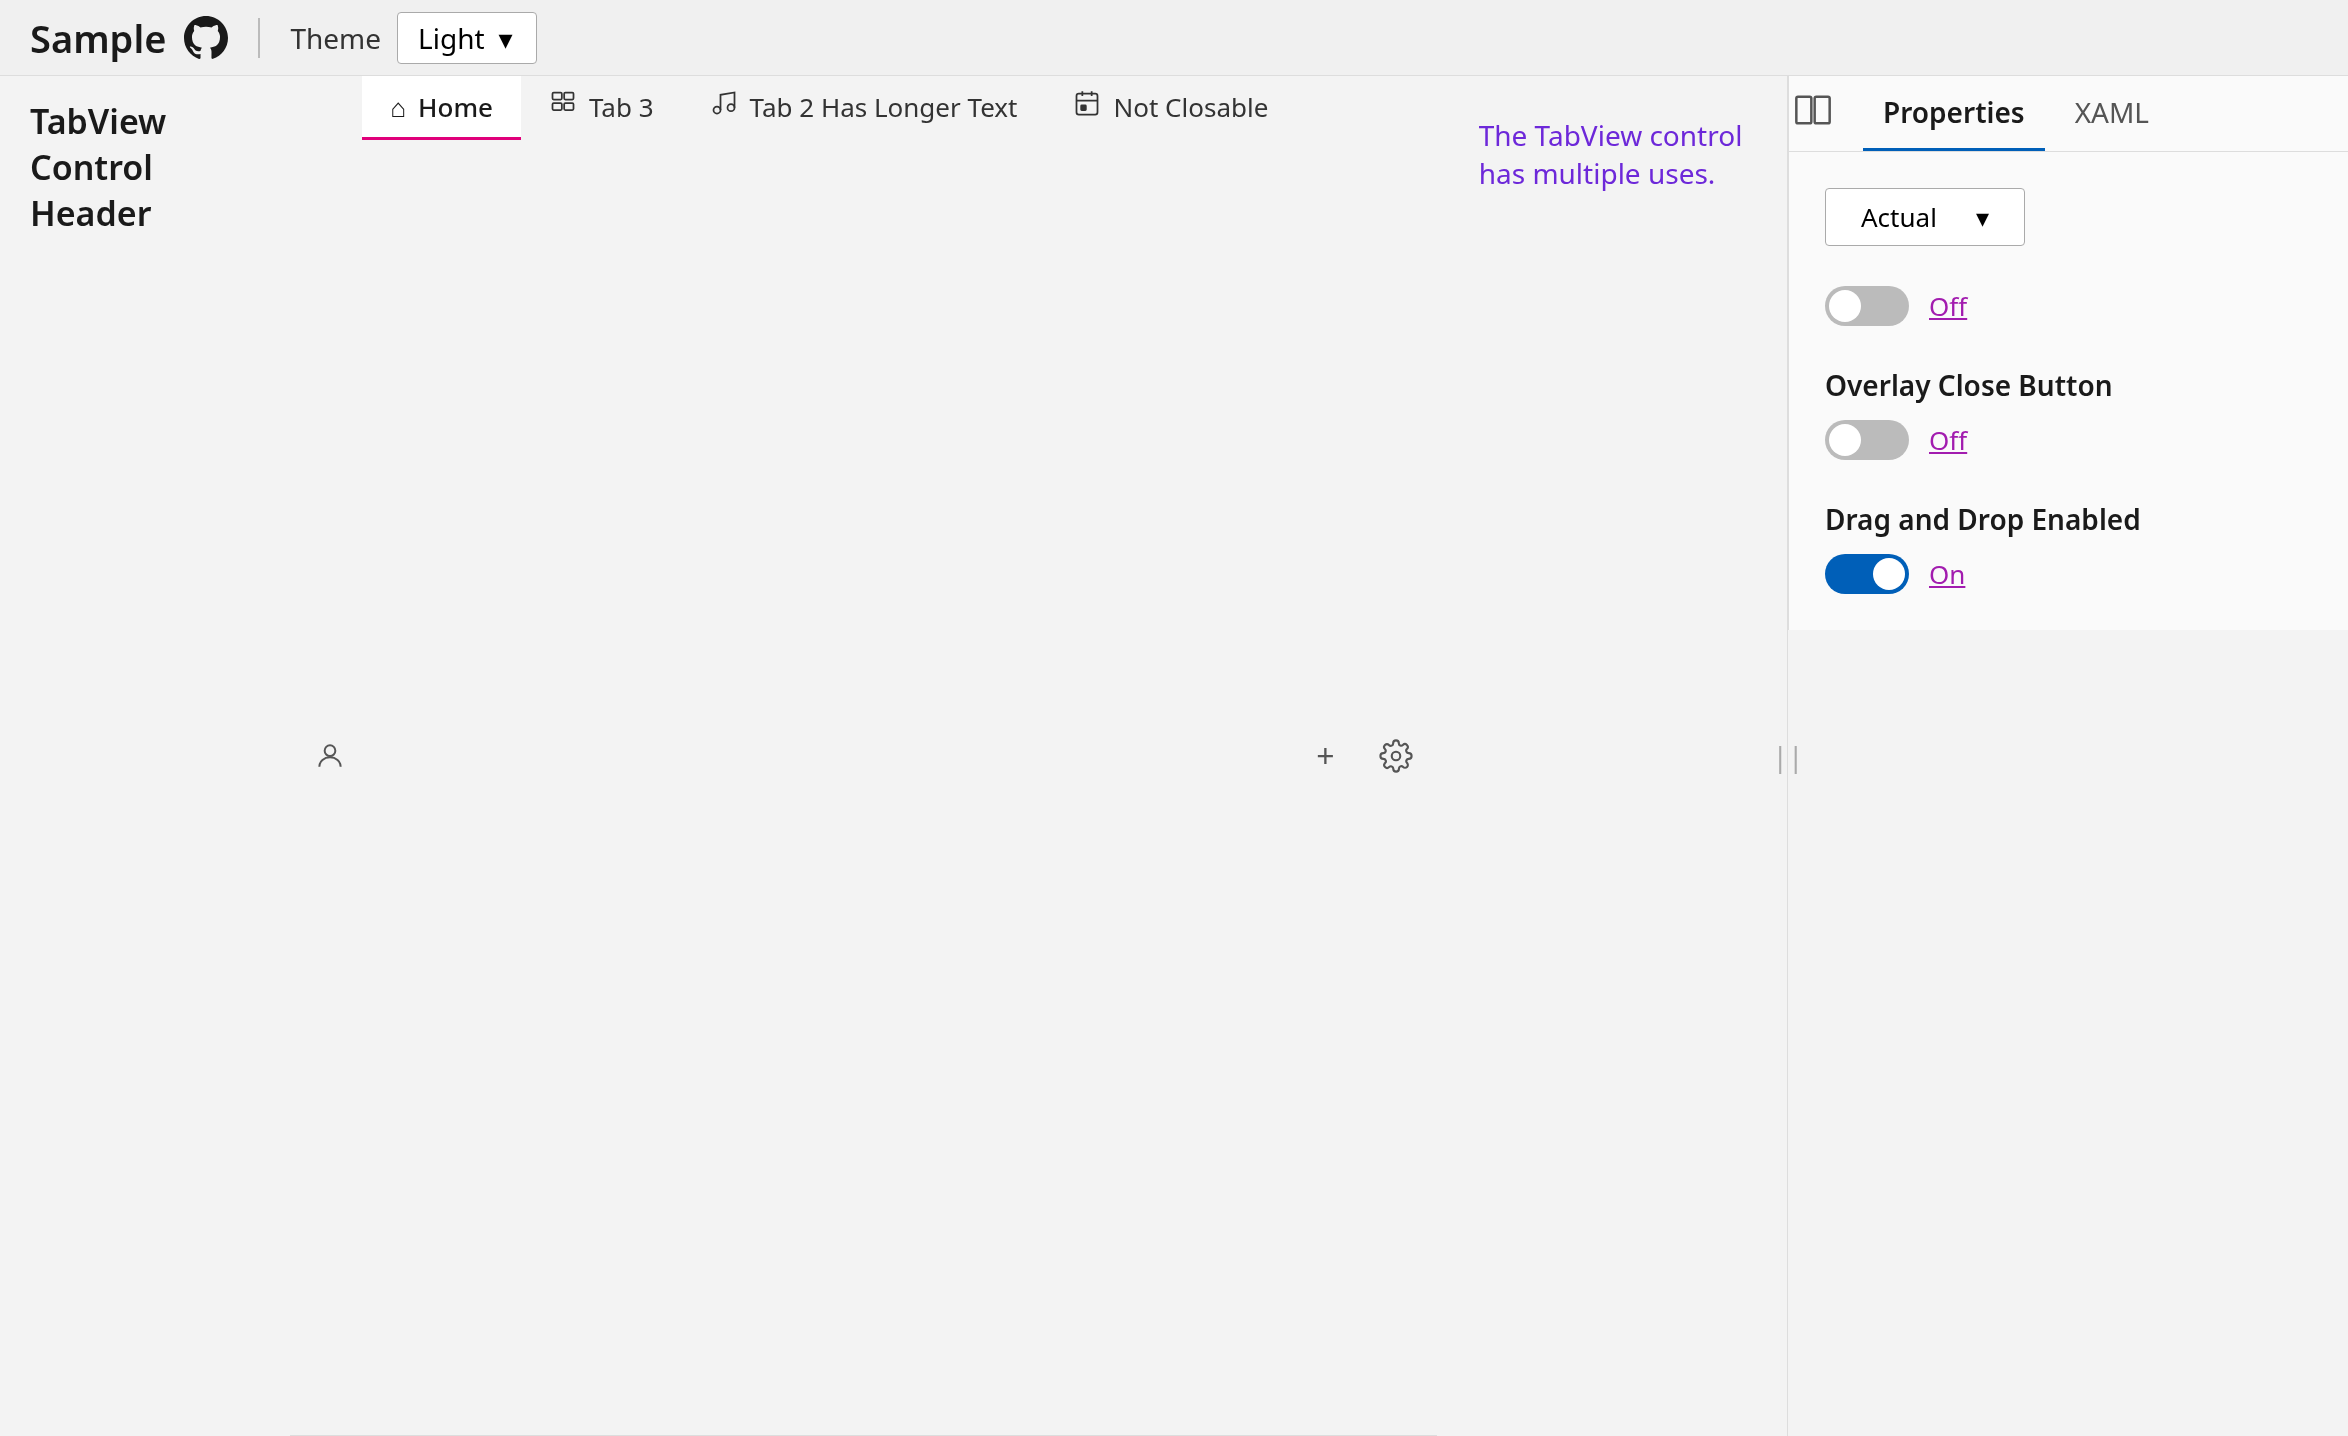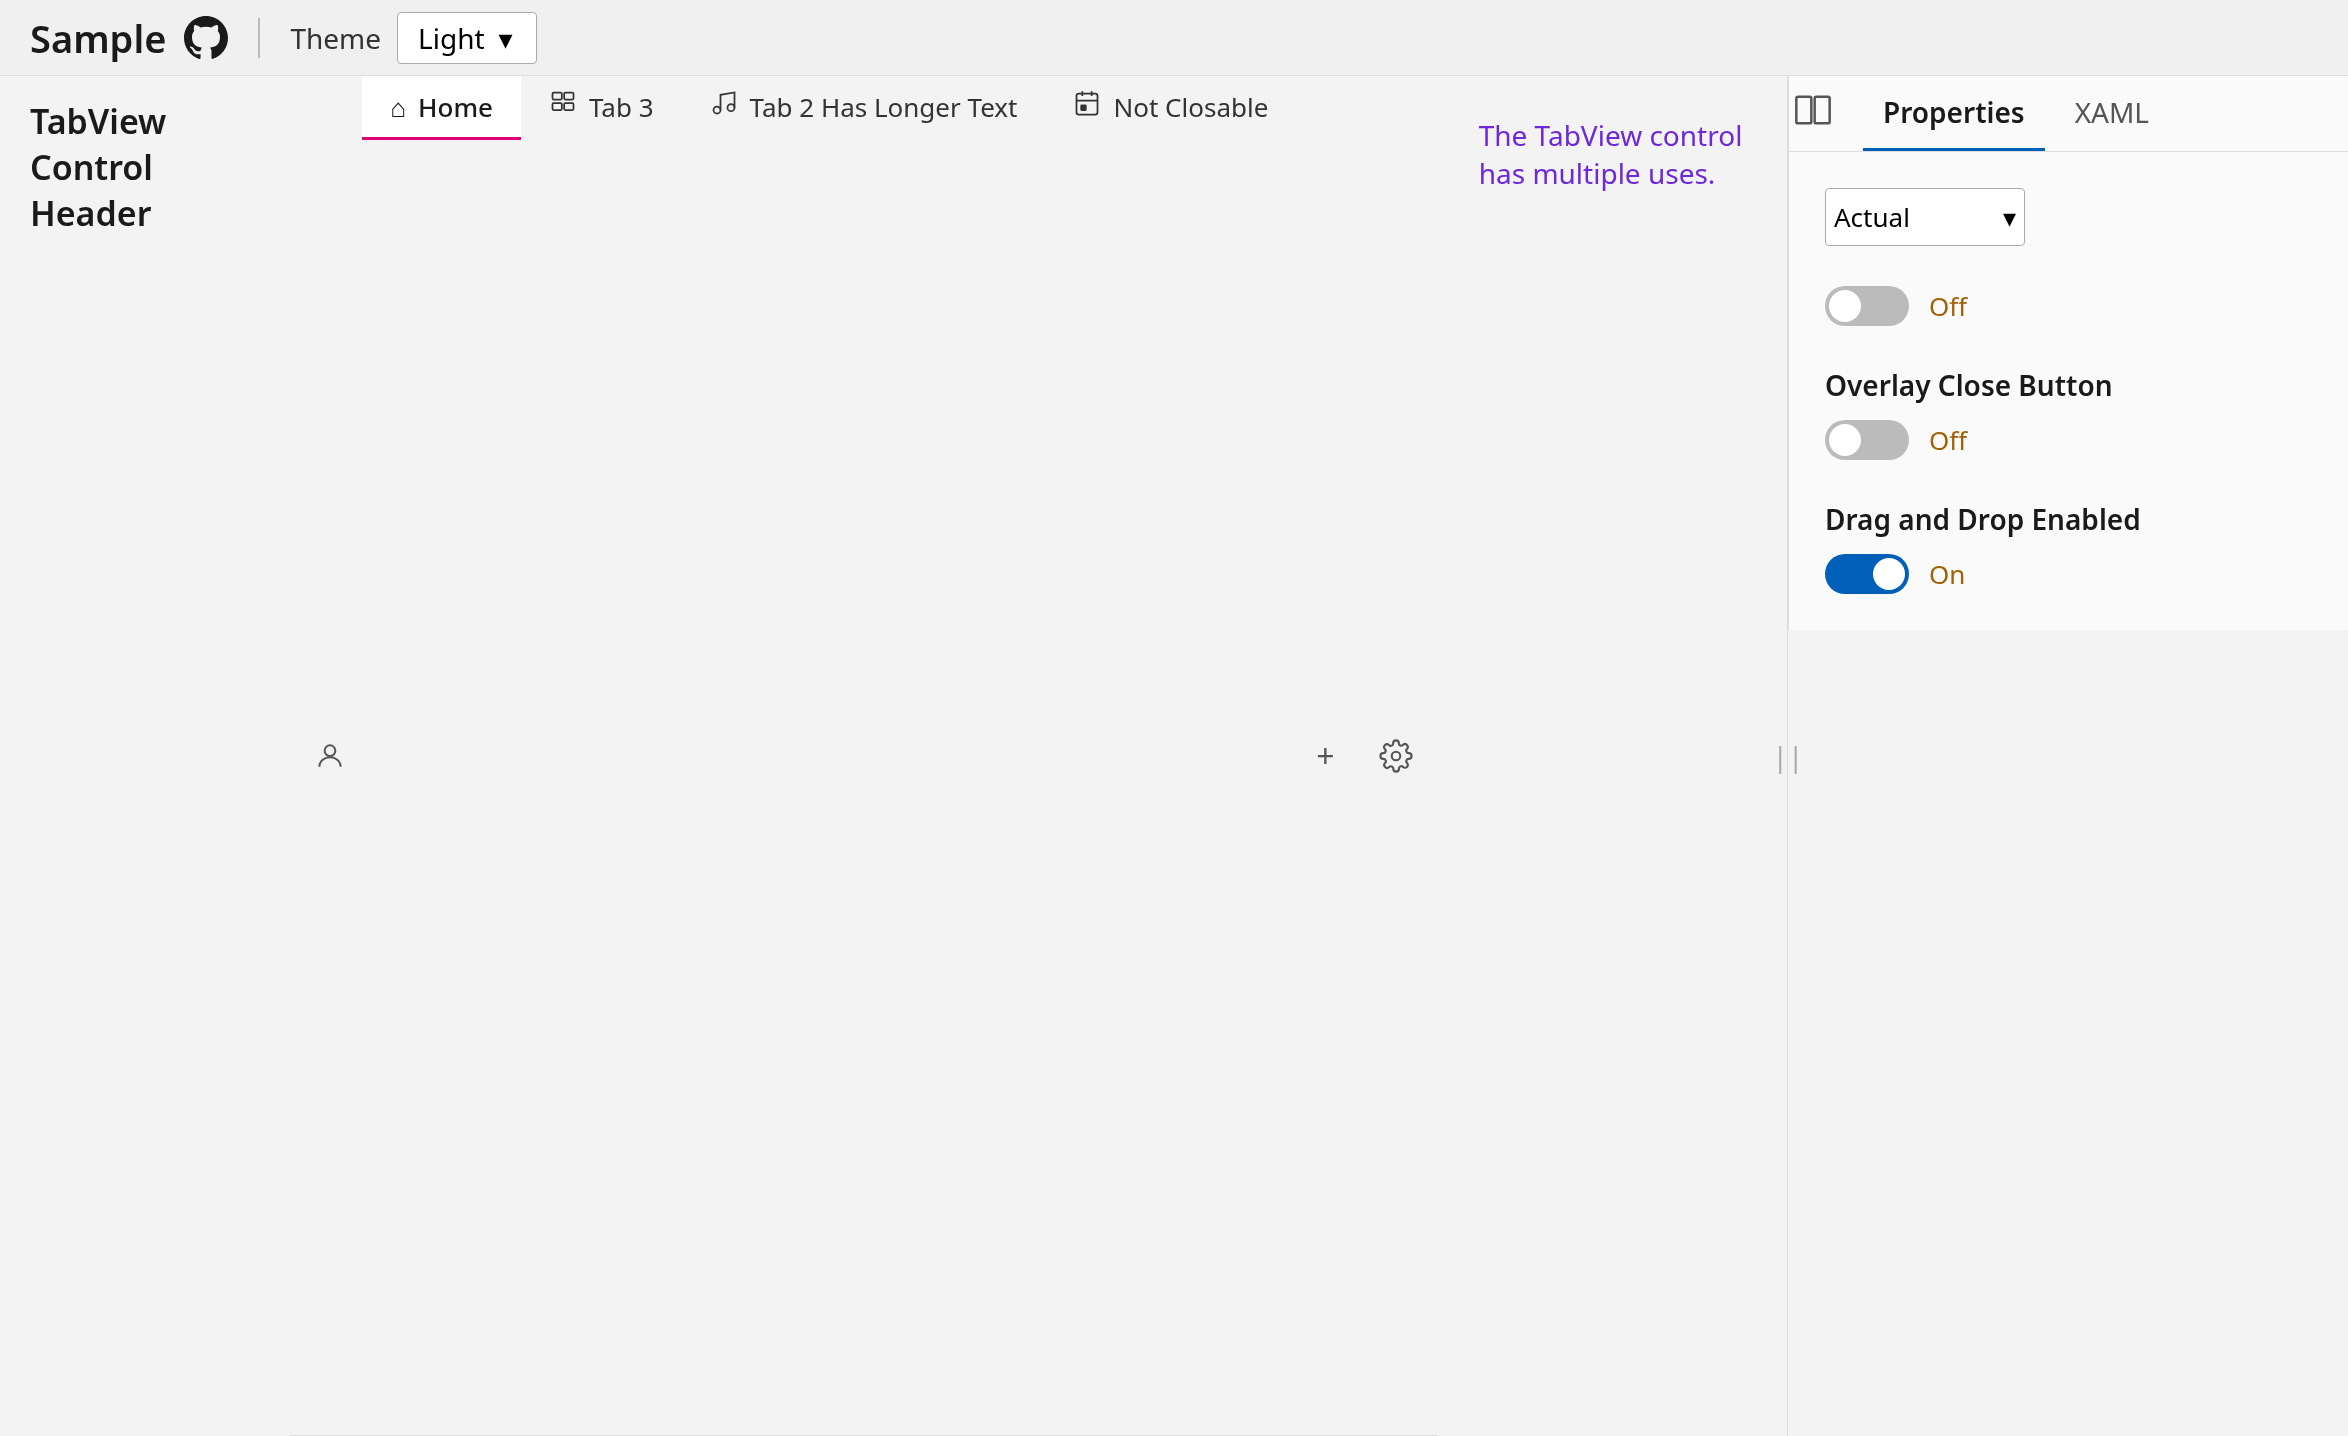--- a/index.html
+++ b/index.html
@@ -198,21 +198,21 @@
       color: #1a1a1a;
       margin-bottom: 16px;
     }
 
     
     .select-dropdown {
       display: flex;
       align-items: flex-end;
       border: 1.5px solid #aaa;
       border-radius: 4px;
-      padding: 10px 8px;
+      padding: 10px 35px;
       background: white;
       font-size: 26px;
       cursor: pointer;
       gap: 2px;
       width: 200px;
       justify-content: space-between;
     }
 
     
     .toggle-row {
@@ -244,21 +244,22 @@
       transition: left 0.2s;
     }
     .toggle.off .toggle-knob {
       left: 4px;
     }
     .toggle.on .toggle-knob {
       left: 48px;
     }
     .toggle-label {
       font-size: 26px;
-      color: #a16207;
+      color: #a21caf;
+      text-decoration: underline;
     }
 
     
     .resize-handle {
       position: absolute;
       left: -10px;
       top: 0;
       bottom: 0;
       width: 20px;
       display: flex;

